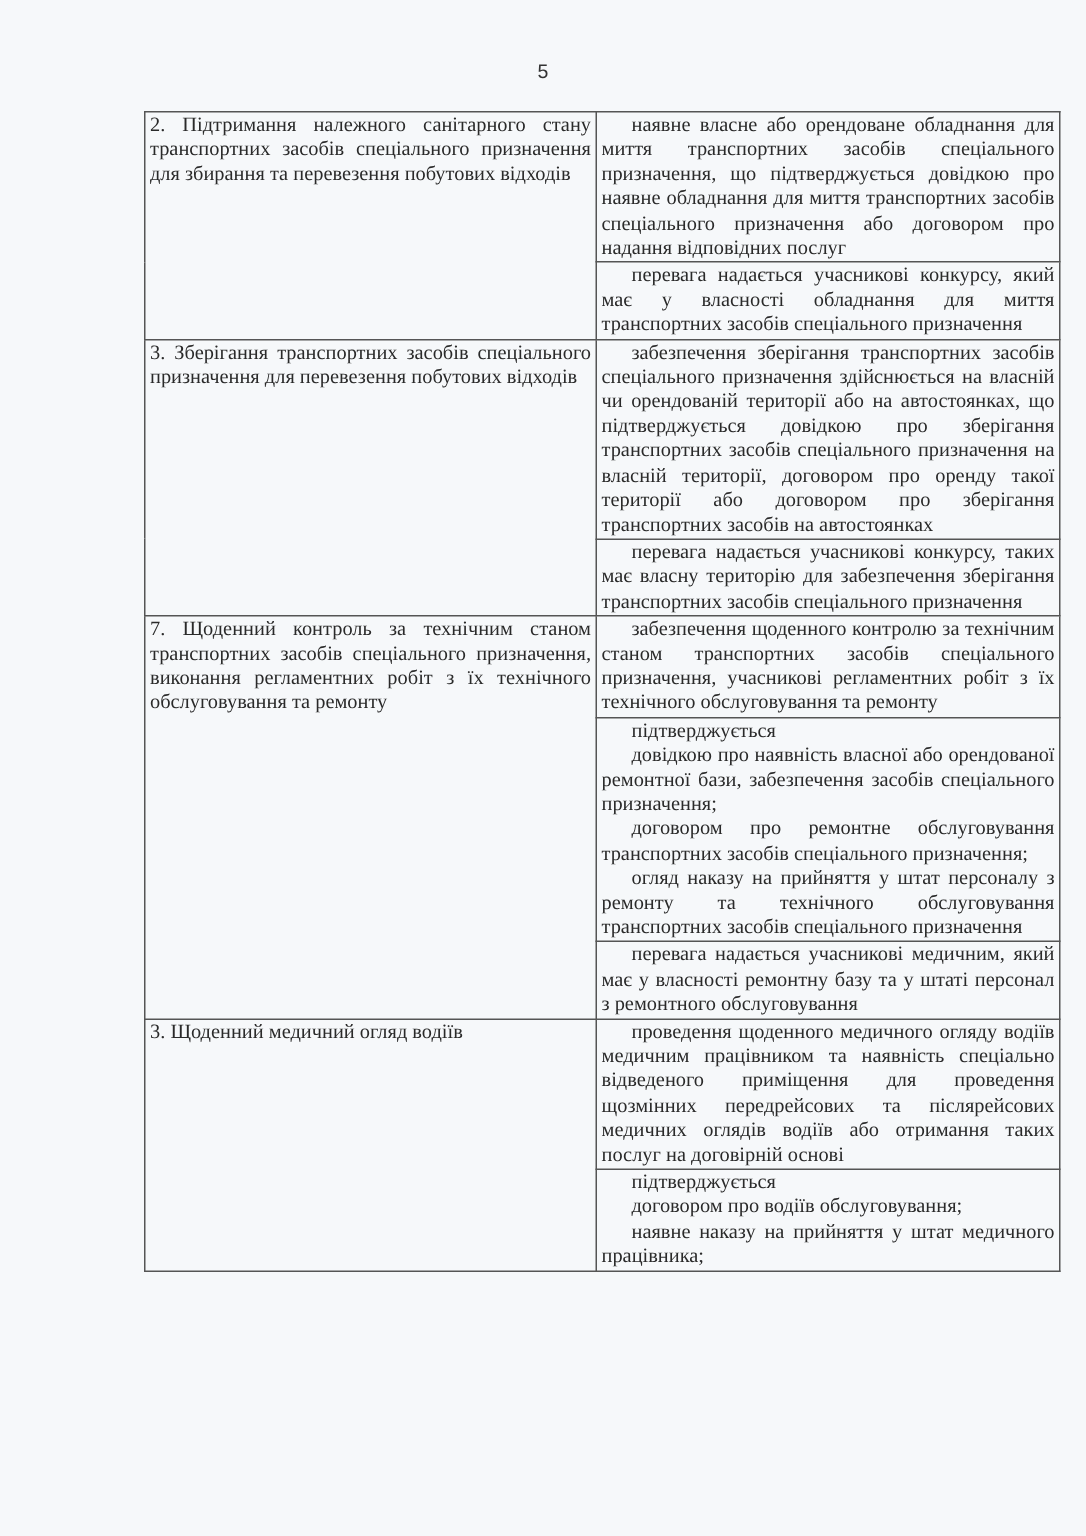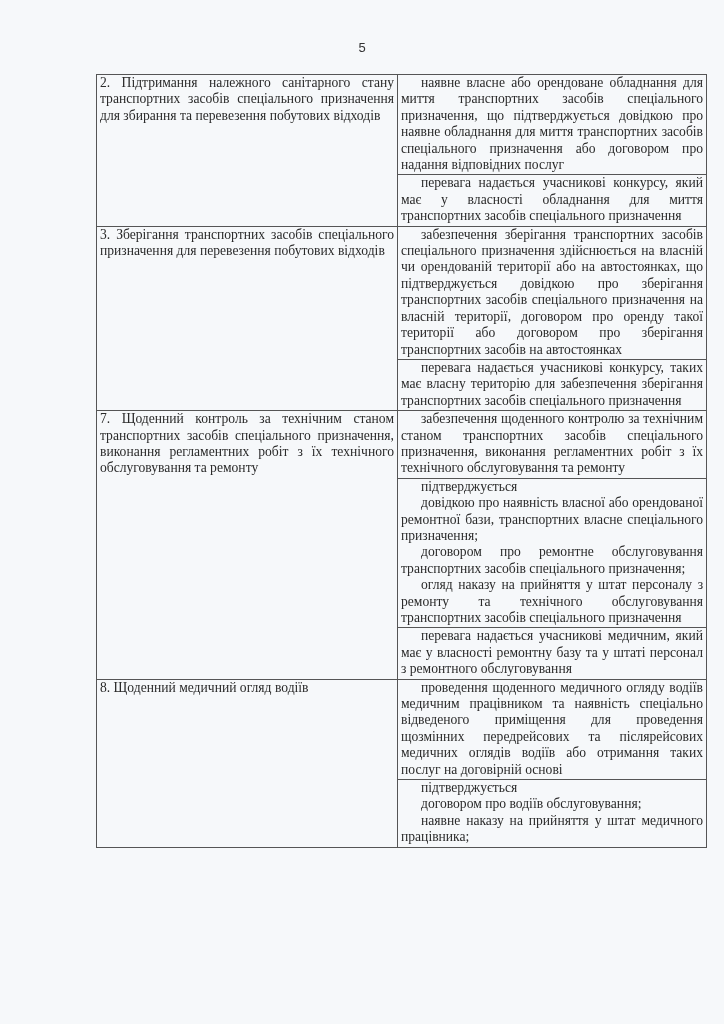--- a/index.html
+++ b/index.html
@@ -81,40 +81,40 @@
       <td class="req-cell">
         <div class="para last-left">перевага надається учасникові конкурсу, таких має власну територію для забезпечення зберігання транспортних засобів спеціального призначення</div>
       </td>
     </tr>
 
     <tr>
       <td class="criterion" rowspan="3">
         <span>7. Щоденний контроль за технічним станом транспортних засобів спеціального призначення, виконання регламентних робіт з їх технічного обслуговування та ремонту</span>
       </td>
       <td class="req-cell">
-        <div class="para last-left">забезпечення щоденного контролю за технічним станом транспортних засобів спеціального призначення, виконання регламентних робіт з їх технічного обслуговування та ремонту</div>
+        <div class="para last-left">забезпечення щоденного контролю за технічним станом транспортних засобів спеціального призначення, учасникові регламентних робіт з їх технічного обслуговування та ремонту</div>
       </td>
     </tr>
     <tr>
       <td class="req-cell">
         <div class="para last-left">підтверджується</div>
-        <div class="para last-left">довідкою про наявність власної або орендованої ремонтної бази, транспортних власне спеціального призначення;</div>
+        <div class="para last-left">довідкою про наявність власної або орендованої ремонтної бази, забезпечення засобів спеціального призначення;</div>
         <div class="para last-left">договором про ремонтне обслуговування транспортних засобів спеціального призначення;</div>
         <div class="para last-left">огляд наказу на прийняття у штат персоналу з ремонту та технічного обслуговування транспортних засобів спеціального призначення</div>
       </td>
     </tr>
     <tr>
       <td class="req-cell">
         <div class="para last-left">перевага надається учасникові медичним, який має у власності ремонтну базу та у штаті персонал з ремонтного обслуговування</div>
       </td>
     </tr>
 
     <tr>
       <td class="criterion" rowspan="2">
-        <span>8. Щоденний медичний огляд водіїв</span>
+        <span>3. Щоденний медичний огляд водіїв</span>
       </td>
       <td class="req-cell">
         <div class="para last-left">проведення щоденного медичного огляду водіїв медичним працівником та наявність спеціально відведеного приміщення для проведення щозмінних передрейсових та післярейсових медичних оглядів водіїв або отримання таких послуг на договірній основі</div>
       </td>
     </tr>
     <tr>
       <td class="req-cell">
         <div class="para last-left">підтверджується</div>
         <div class="para last-left">договором про водіїв обслуговування;</div>
         <div class="para last-left">наявне наказу на прийняття у штат медичного працівника;</div>

